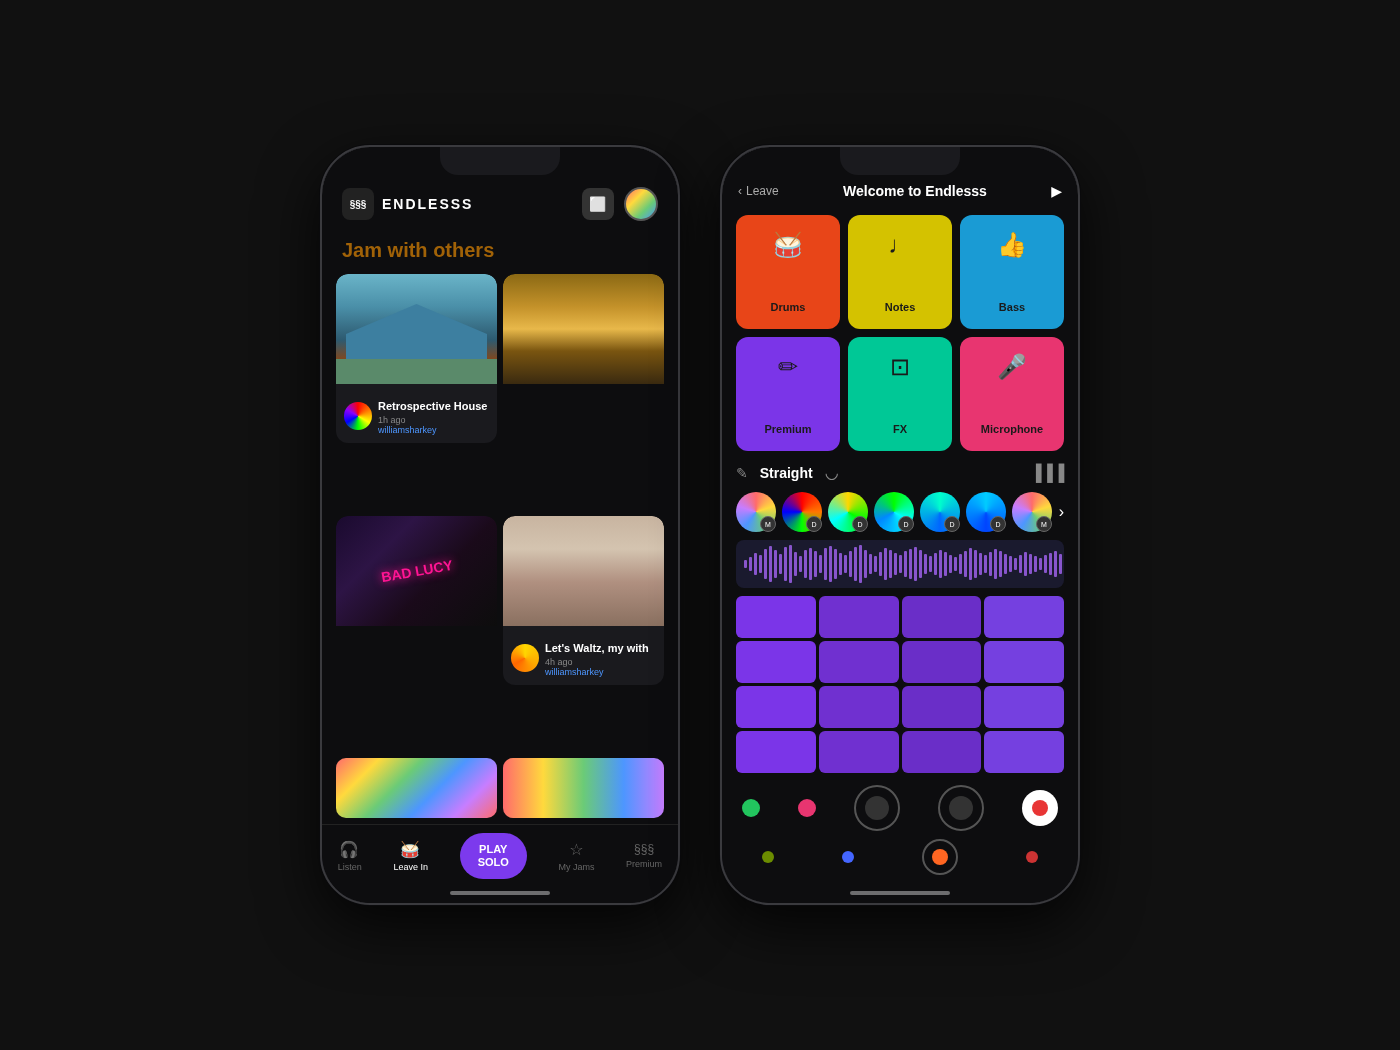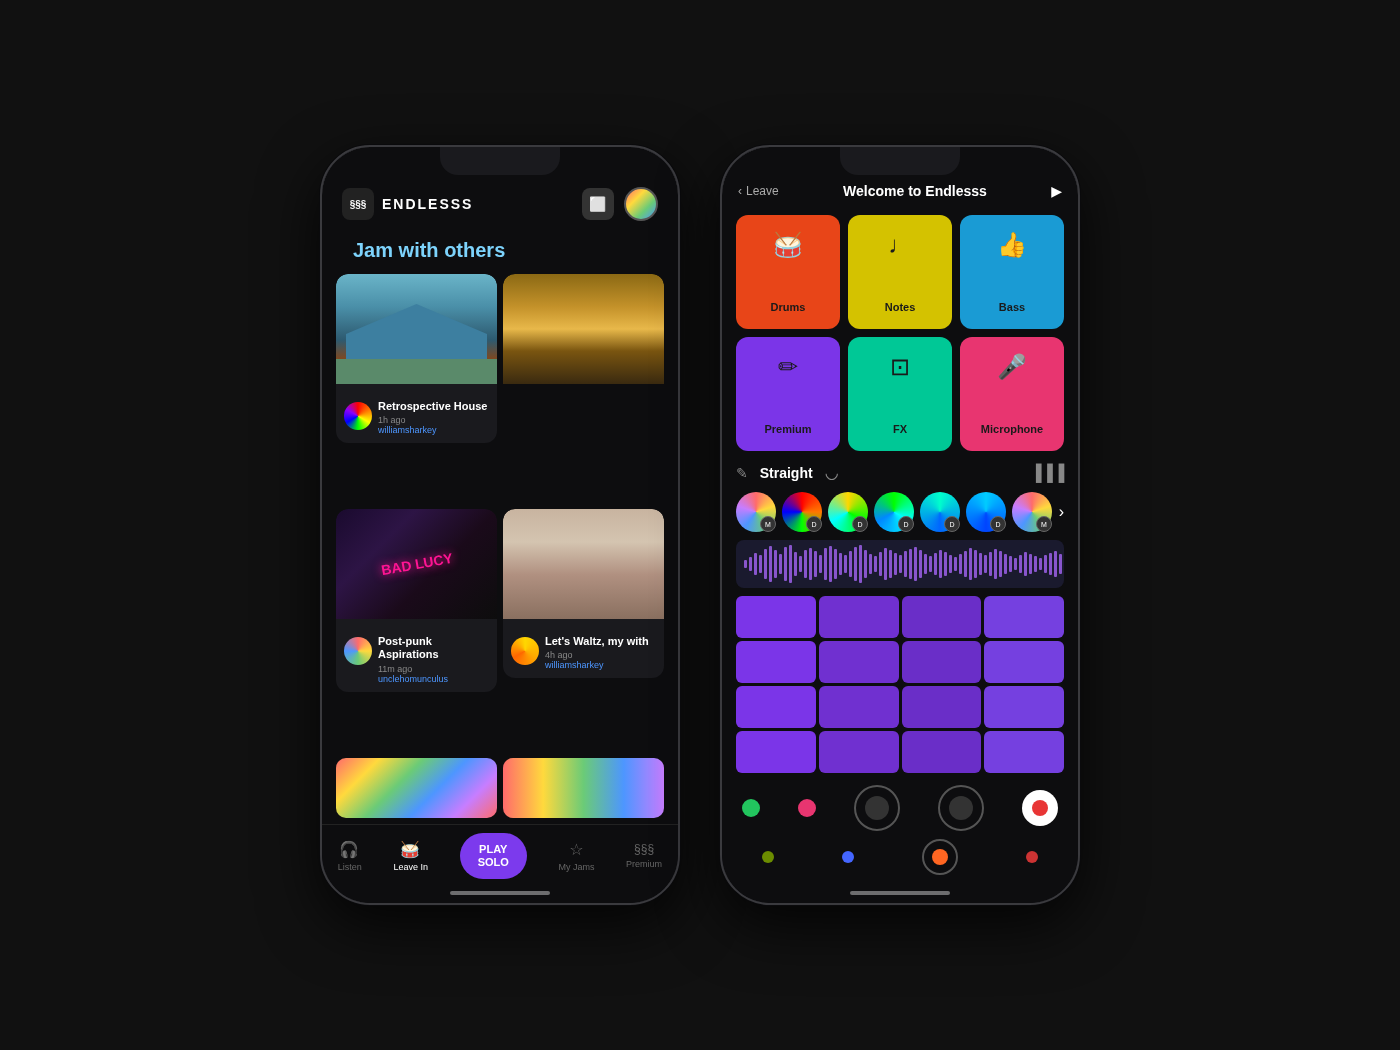--- a/index.html
+++ b/index.html
@@ -129,24 +129,23 @@
     .avatar {
       width: 34px;
       height: 34px;
       border-radius: 50%;
       background: linear-gradient(135deg, #ff6b6b, #ffd93d, #6bcb77, #4d96ff);
       border: 2px solid #555;
     }
 
     .section-title {
       padding: 8px 20px 12px;
-      color: #7dd3fc;
+      color: #a16207;
       font-size: 20px;
       font-weight: 700;
-      margin-left: 11px;
     }
 
     .jam-grid {
       padding: 0 14px;
       display: grid;
       grid-template-columns: 1fr 1fr;
       gap: 6px;
       flex: 1;
       overflow: hidden;
     }
@@ -656,30 +655,20 @@
               </div>
             </div>
           </div>
 
           <div class="jam-item">
             <div class="jam-image img-factory"></div>
           </div>
 
           <div class="jam-item">
             <div class="jam-image img-punk"></div>
-            <div class="jam-info">
-              <div class="jam-title-row">
-                <div class="jam-circle circle-multi"></div>
-                <div class="jam-text-info">
-                  <div class="jam-name">Post-punk Aspirations</div>
-                  <div class="jam-time">11m ago</div>
-                  <div class="jam-user">unclehomunculus</div>
-                </div>
-              </div>
-            </div>
           </div>
 
           <div class="jam-item">
             <div class="jam-image img-waltz"></div>
             <div class="jam-info">
               <div class="jam-title-row">
                 <div class="jam-circle circle-yellow"></div>
                 <div class="jam-text-info">
                   <div class="jam-name">Let's Waltz, my with</div>
                   <div class="jam-time">4h ago</div>

